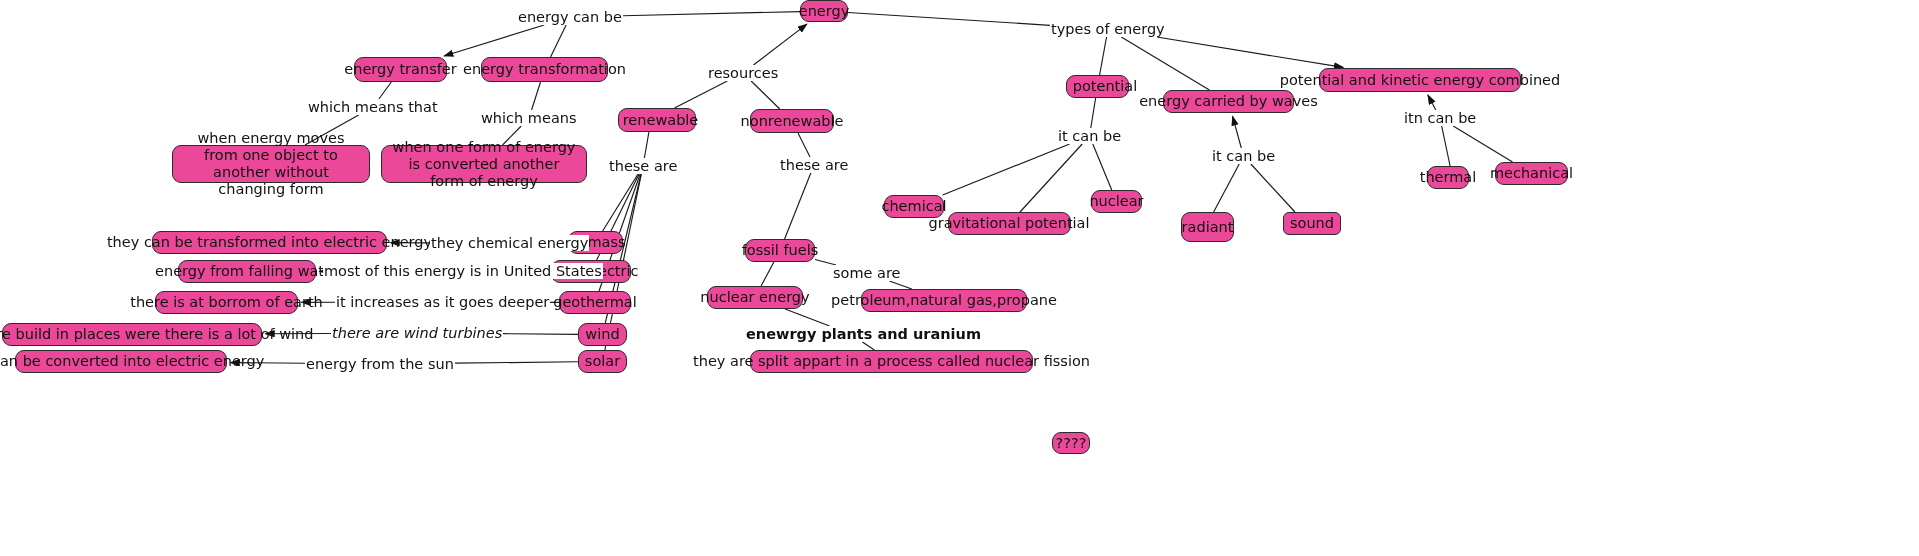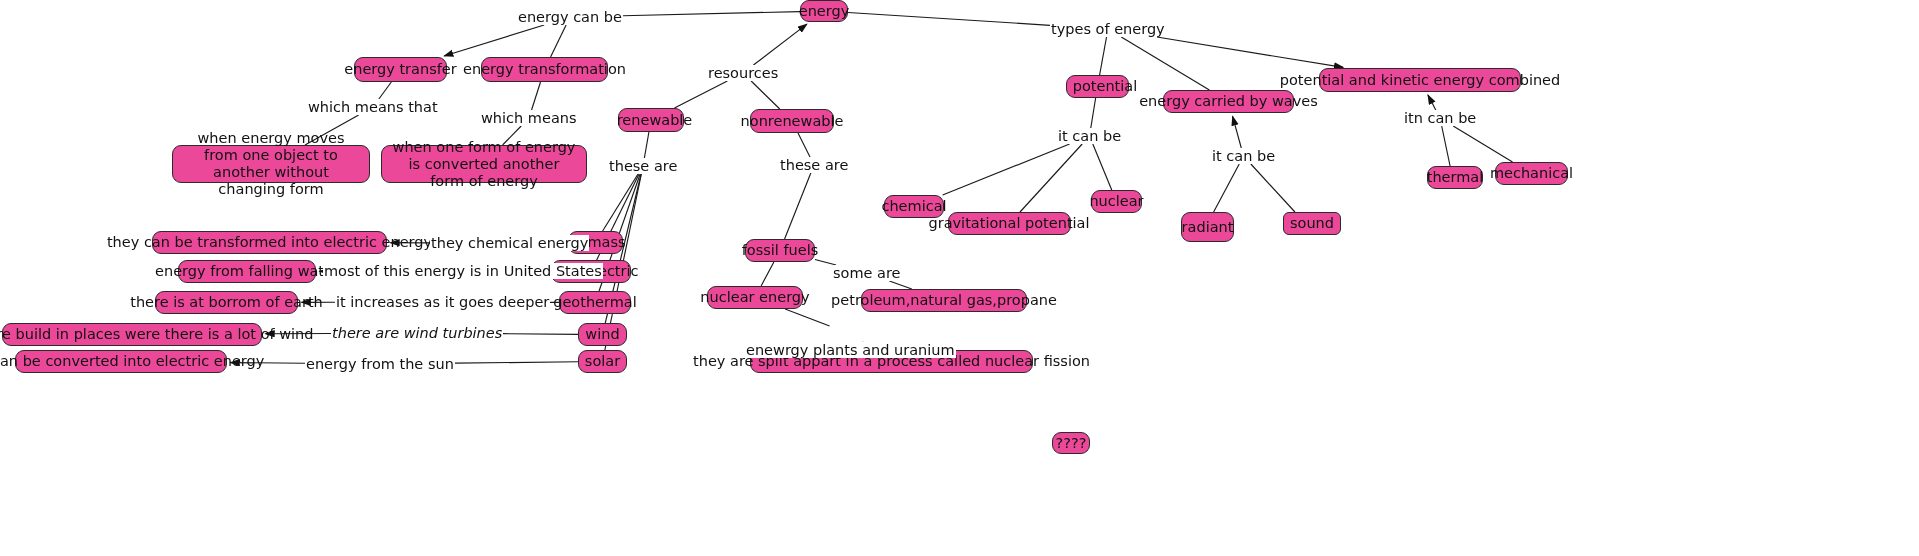--- a/index.html
+++ b/index.html
@@ -93,21 +93,21 @@
         <line x1="1441.6806722689075" y1="126" x2="1450.0840336134454" y2="166" stroke="#1a1a1a" stroke-width="1.15"></line>
         <line x1="1453.1891891891892" y1="126" x2="1512.5405405405406" y2="162" stroke="#1a1a1a" stroke-width="1.15"></line>
       </g>
   </svg>
   <div id="node-layer">
       <div class="node" style="left: 800px; top: 0px; width: 48px; height: 22px;">energy</div>
       <div class="node" style="left: 354px; top: 57px; width: 93px; height: 25px;">energy transfer</div>
       <div class="node" style="left: 481px; top: 57px; width: 127px; height: 25px;">energy transformation</div>
       <div class="node multi" style="left: 172px; top: 145px; width: 198px; height: 38px;">when energy moves from one object to another without changing form</div>
       <div class="node multi" style="left: 381px; top: 145px; width: 206px; height: 38px;">when one form of energy is converted another form of energy</div>
-      <div class="node" style="left: 618px; top: 108px; width: 66px; height: 24px; padding-left: 16px;">renewable</div>
+      <div class="node" style="left: 618px; top: 108px; width: 78px; height: 24px; padding-left: 16px;">renewable</div>
       <div class="node" style="left: 750px; top: 109px; width: 84px; height: 24px;">nonrenewable</div>
       <div class="node" style="left: 568px; top: 231px; width: 55px; height: 23px;">biomass</div>
       <div class="node" style="left: 551px; top: 260px; width: 80px; height: 23px;">hydroelectric</div>
       <div class="node" style="left: 559px; top: 291px; width: 72px; height: 23px;">geothermal</div>
       <div class="node" style="left: 578px; top: 323px; width: 49px; height: 23px;">wind</div>
       <div class="node" style="left: 578px; top: 350px; width: 49px; height: 23px;">solar</div>
       <div class="node" style="left: 152px; top: 231px; width: 235px; height: 23px;">they can be transformed into electric energy</div>
       <div class="node" style="left: 178px; top: 260px; width: 138px; height: 23px;">energy from falling water</div>
       <div class="node" style="left: 155px; top: 291px; width: 143px; height: 23px;">there is at borrom of earth</div>
       <div class="node" style="left: 2px; top: 323px; width: 260px; height: 23px;">they are build in places were there is a lot of wind</div>
@@ -117,36 +117,36 @@
       <div class="node" style="left: 861px; top: 289px; width: 166px; height: 23px;">petroleum,natural gas,propane</div>
       <div class="node" style="left: 750px; top: 350px; width: 283px; height: 23px;">they are split appart in a process called nuclear fission</div>
       <div class="node" style="left: 1066px; top: 75px; width: 63px; height: 23px; padding-left: 24px;">potential</div>
       <div class="node" style="left: 884px; top: 195px; width: 60px; height: 23px;">chemical</div>
       <div class="node" style="left: 948px; top: 212px; width: 123px; height: 23px; padding-left: 8px;">gravitational potential</div>
       <div class="node" style="left: 1091px; top: 190px; width: 51px; height: 23px;">nuclear</div>
       <div class="node" style="left: 1163px; top: 90px; width: 131px; height: 23px;">energy carried by waves</div>
       <div class="node" style="left: 1181px; top: 212px; width: 53px; height: 30px; text-align: right;">radiant</div>
       <div class="node" style="left: 1283px; top: 212px; width: 58px; height: 23px; border-radius: 6px;">sound</div>
       <div class="node" style="left: 1319px; top: 68px; width: 202px; height: 24px;">potential and kinetic energy combined</div>
-      <div class="node" style="left: 1427px; top: 166px; width: 56px; height: 23px;">thermal</div>
+      <div class="node" style="left: 1427px; top: 166px; width: 42px; height: 23px;">thermal</div>
       <div class="node" style="left: 1495px; top: 162px; width: 73px; height: 23px;">mechanical</div>
       <div class="node" style="left: 1052px; top: 432px; width: 38px; height: 22px;">????</div>
     </div>
   <div id="label-layer">
       <div class="lbl" style="left: 517px; top: 9px;">energy can be</div>
       <div class="lbl" style="left: 1050px; top: 21px;">types of energy</div>
       <div class="lbl" style="left: 707px; top: 65px;">resources</div>
       <div class="lbl" style="left: 307px; top: 99px;">which means that</div>
       <div class="lbl" style="left: 480px; top: 110px;">which means</div>
       <div class="lbl" style="left: 608px; top: 158px;">these are</div>
       <div class="lbl" style="left: 779px; top: 157px;">these are</div>
       <div class="lbl" style="left: 430px; top: 235px;">they chemical energy</div>
       <div class="lbl" style="left: 323px; top: 263px;">most of this energy is in United States</div>
       <div class="lbl" style="left: 335px; top: 294px;">it increases as it goes deeper</div>
       <div class="lbl" style="left: 331px; top: 325px; font-style: italic;">there are wind turbines</div>
       <div class="lbl" style="left: 305px; top: 356px;">energy from the sun</div>
       <div class="lbl" style="left: 832px; top: 265px;">some are</div>
-      <div class="lbl" style="left: 745px; top: 342px;">enewrgy plants and uranium</div>
+      <div class="lbl" style="left: 745px; top: 326px; font-weight: bold;">enewrgy plants and uranium</div>
       <div class="lbl" style="left: 1057px; top: 128px;">it can be</div>
       <div class="lbl" style="left: 1211px; top: 148px;">it can be</div>
       <div class="lbl" style="left: 1403px; top: 110px;">itn can be</div>
     </div>
 </div>
 
 </body></html>

